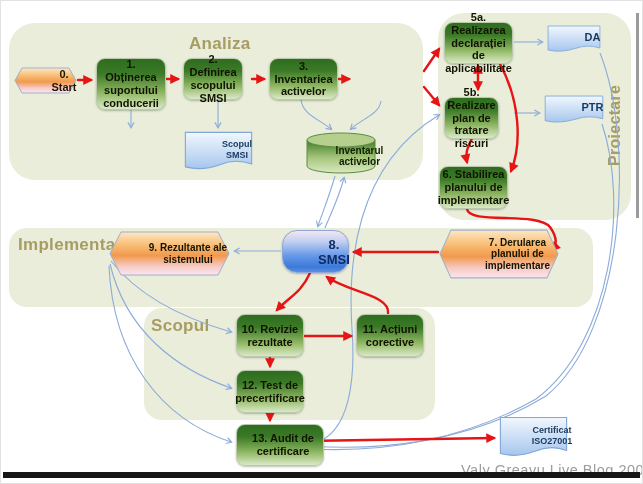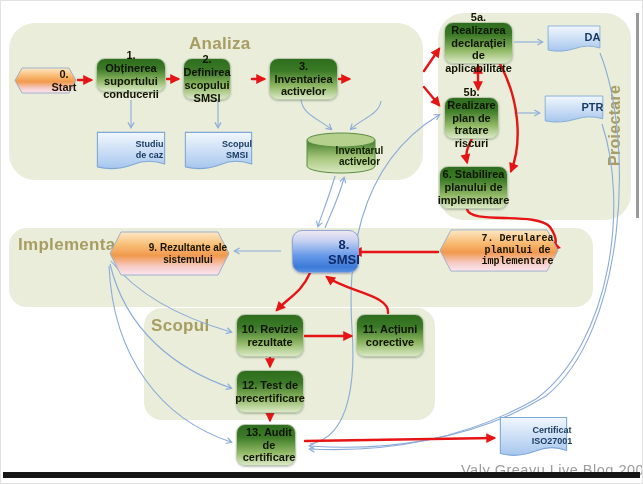--- a/index.html
+++ b/index.html
@@ -128,49 +128,43 @@
 
   <span id="watermark">Valy Greavu Live Blog 2009</span>
   <div id="bottom-bar"></div>
   <div id="right-edge"></div>
 <div class="node n-shape hex-small" style="left: 13px; top: 66px; width: 63px; height: 27px;">
       <svg viewBox="0 0 63 27" preserveAspectRatio="none">
         <polygon points="8,1 55,1 62,13.5 55,26 8,26 1,13.5" fill="url(#gHex)" stroke="#9fb0cb" stroke-width="1"></polygon>
       </svg>
       <span class="lbl">0. Start</span>
     </div>
-    <div class="node n-process" style="left: 95px; top: 57px; width: 70px; height: 34px;">1. Obținerea suportului conducerii</div>
-    <div class="node n-process" style="left: 182px; top: 57px; width: 48px; height: 42px;">2. Definirea scopului SMSI</div>
+    <div class="node n-process" style="left: 95px; top: 57px; width: 70px; height: 52px;">1. Obținerea suportului conducerii</div>
+    <div class="node n-process" style="left: 182px; top: 57px; width: 60px; height: 42px;">2. Definirea scopului SMSI</div>
     <div class="node n-process" style="left: 268px; top: 57px; width: 69px; height: 42px;">3. Inventariea activelor</div>
     <div class="node n-process" style="left: 443px; top: 21px; width: 69px; height: 42px;">5a. Realizarea declarației de aplicabilitate</div>
     <div class="node n-process" style="left: 443px; top: 96px; width: 55px; height: 42px;">5b. Realizare plan de tratare riscuri</div>
     <div class="node n-process" style="left: 438px; top: 165px; width: 69px; height: 43px;">6. Stabilirea planului de implementare</div>
-    <div class="node n-shape hex" style="left: 438px; top: 228px; width: 120px; height: 43px; font-family: Liberation Mono, monospace;">
+    <div class="node n-shape hex" style="left: 438px; top: 228px; width: 120px; height: 50px;">
       <svg viewBox="0 0 120 46" preserveAspectRatio="none">
         <polygon points="12,1 108,1 119,23 108,45 12,45 1,23" fill="url(#gHex)" stroke="#9fb0cb" stroke-width="1"></polygon>
       </svg>
       <span class="lbl">7. Derularea planului de implementare</span>
     </div>
-    <div class="node n-system" style="left: 291px; top: 229px; width: 67px; height: 43px;">8. SMSI</div>
+    <div class="node n-system" style="left: 281px; top: 229px; width: 67px; height: 43px; border-radius: 15px;">8. SMSI</div>
     <div class="node n-shape hex" style="left: 108px; top: 230px; width: 121px; height: 45px;">
       <svg viewBox="0 0 121 45" preserveAspectRatio="none">
         <polygon points="12,1 109,1 120,22.5 109,44 12,44 1,22.5" fill="url(#gHex)" stroke="#9fb0cb" stroke-width="1"></polygon>
       </svg>
       <span class="lbl">9. Rezultante ale sistemului</span>
     </div>
     <div class="node n-process" style="left: 235px; top: 313px; width: 68px; height: 43px;">10. Revizie rezultate</div>
     <div class="node n-process" style="left: 355px; top: 313px; width: 68px; height: 43px;">11. Acțiuni corective</div>
     <div class="node n-process" style="left: 235px; top: 369px; width: 68px; height: 43px;">12. Test de precertificare</div>
-    <div class="node n-process" style="left: 235px; top: 423px; width: 60px; height: 42px; padding-left: 9px;">13. Audit de certificare</div>
-    <div class="node n-shape doc" style="left: 95px; top: 130px; width: 70px; height: 43px;">
-      <svg viewBox="0 0 100 60" preserveAspectRatio="none">
-        <path d="M2,2 L98,2 L98,46 Q75,38 52,47 Q26,56 2,50 Z" fill="url(#gDoc)" stroke="#7fa8d8" stroke-width="1.6"></path>
-      </svg>
-      <span class="lbl">Studiu de caz</span>
-    </div>
+    <div class="node n-process" style="left: 235px; top: 423px; width: 88px; height: 42px; padding-left: 9px;">13. Audit de certificare</div>
     <div class="node n-shape doc" style="left: 183px; top: 130px; width: 69px; height: 43px;">
       <svg viewBox="0 0 100 60" preserveAspectRatio="none">
         <path d="M2,2 L98,2 L98,46 Q75,38 52,47 Q26,56 2,50 Z" fill="url(#gDoc)" stroke="#7fa8d8" stroke-width="1.6"></path>
       </svg>
       <span class="lbl">Scopul SMSI</span>
     </div>
     <div class="node n-shape doc doc-big" style="left: 546px; top: 24px; width: 54px; height: 30px;">
       <svg viewBox="0 0 100 60" preserveAspectRatio="none">
         <path d="M2,2 L98,2 L98,46 Q75,38 52,47 Q26,56 2,50 Z" fill="url(#gDoc)" stroke="#7fa8d8" stroke-width="1.6"></path>
       </svg>

